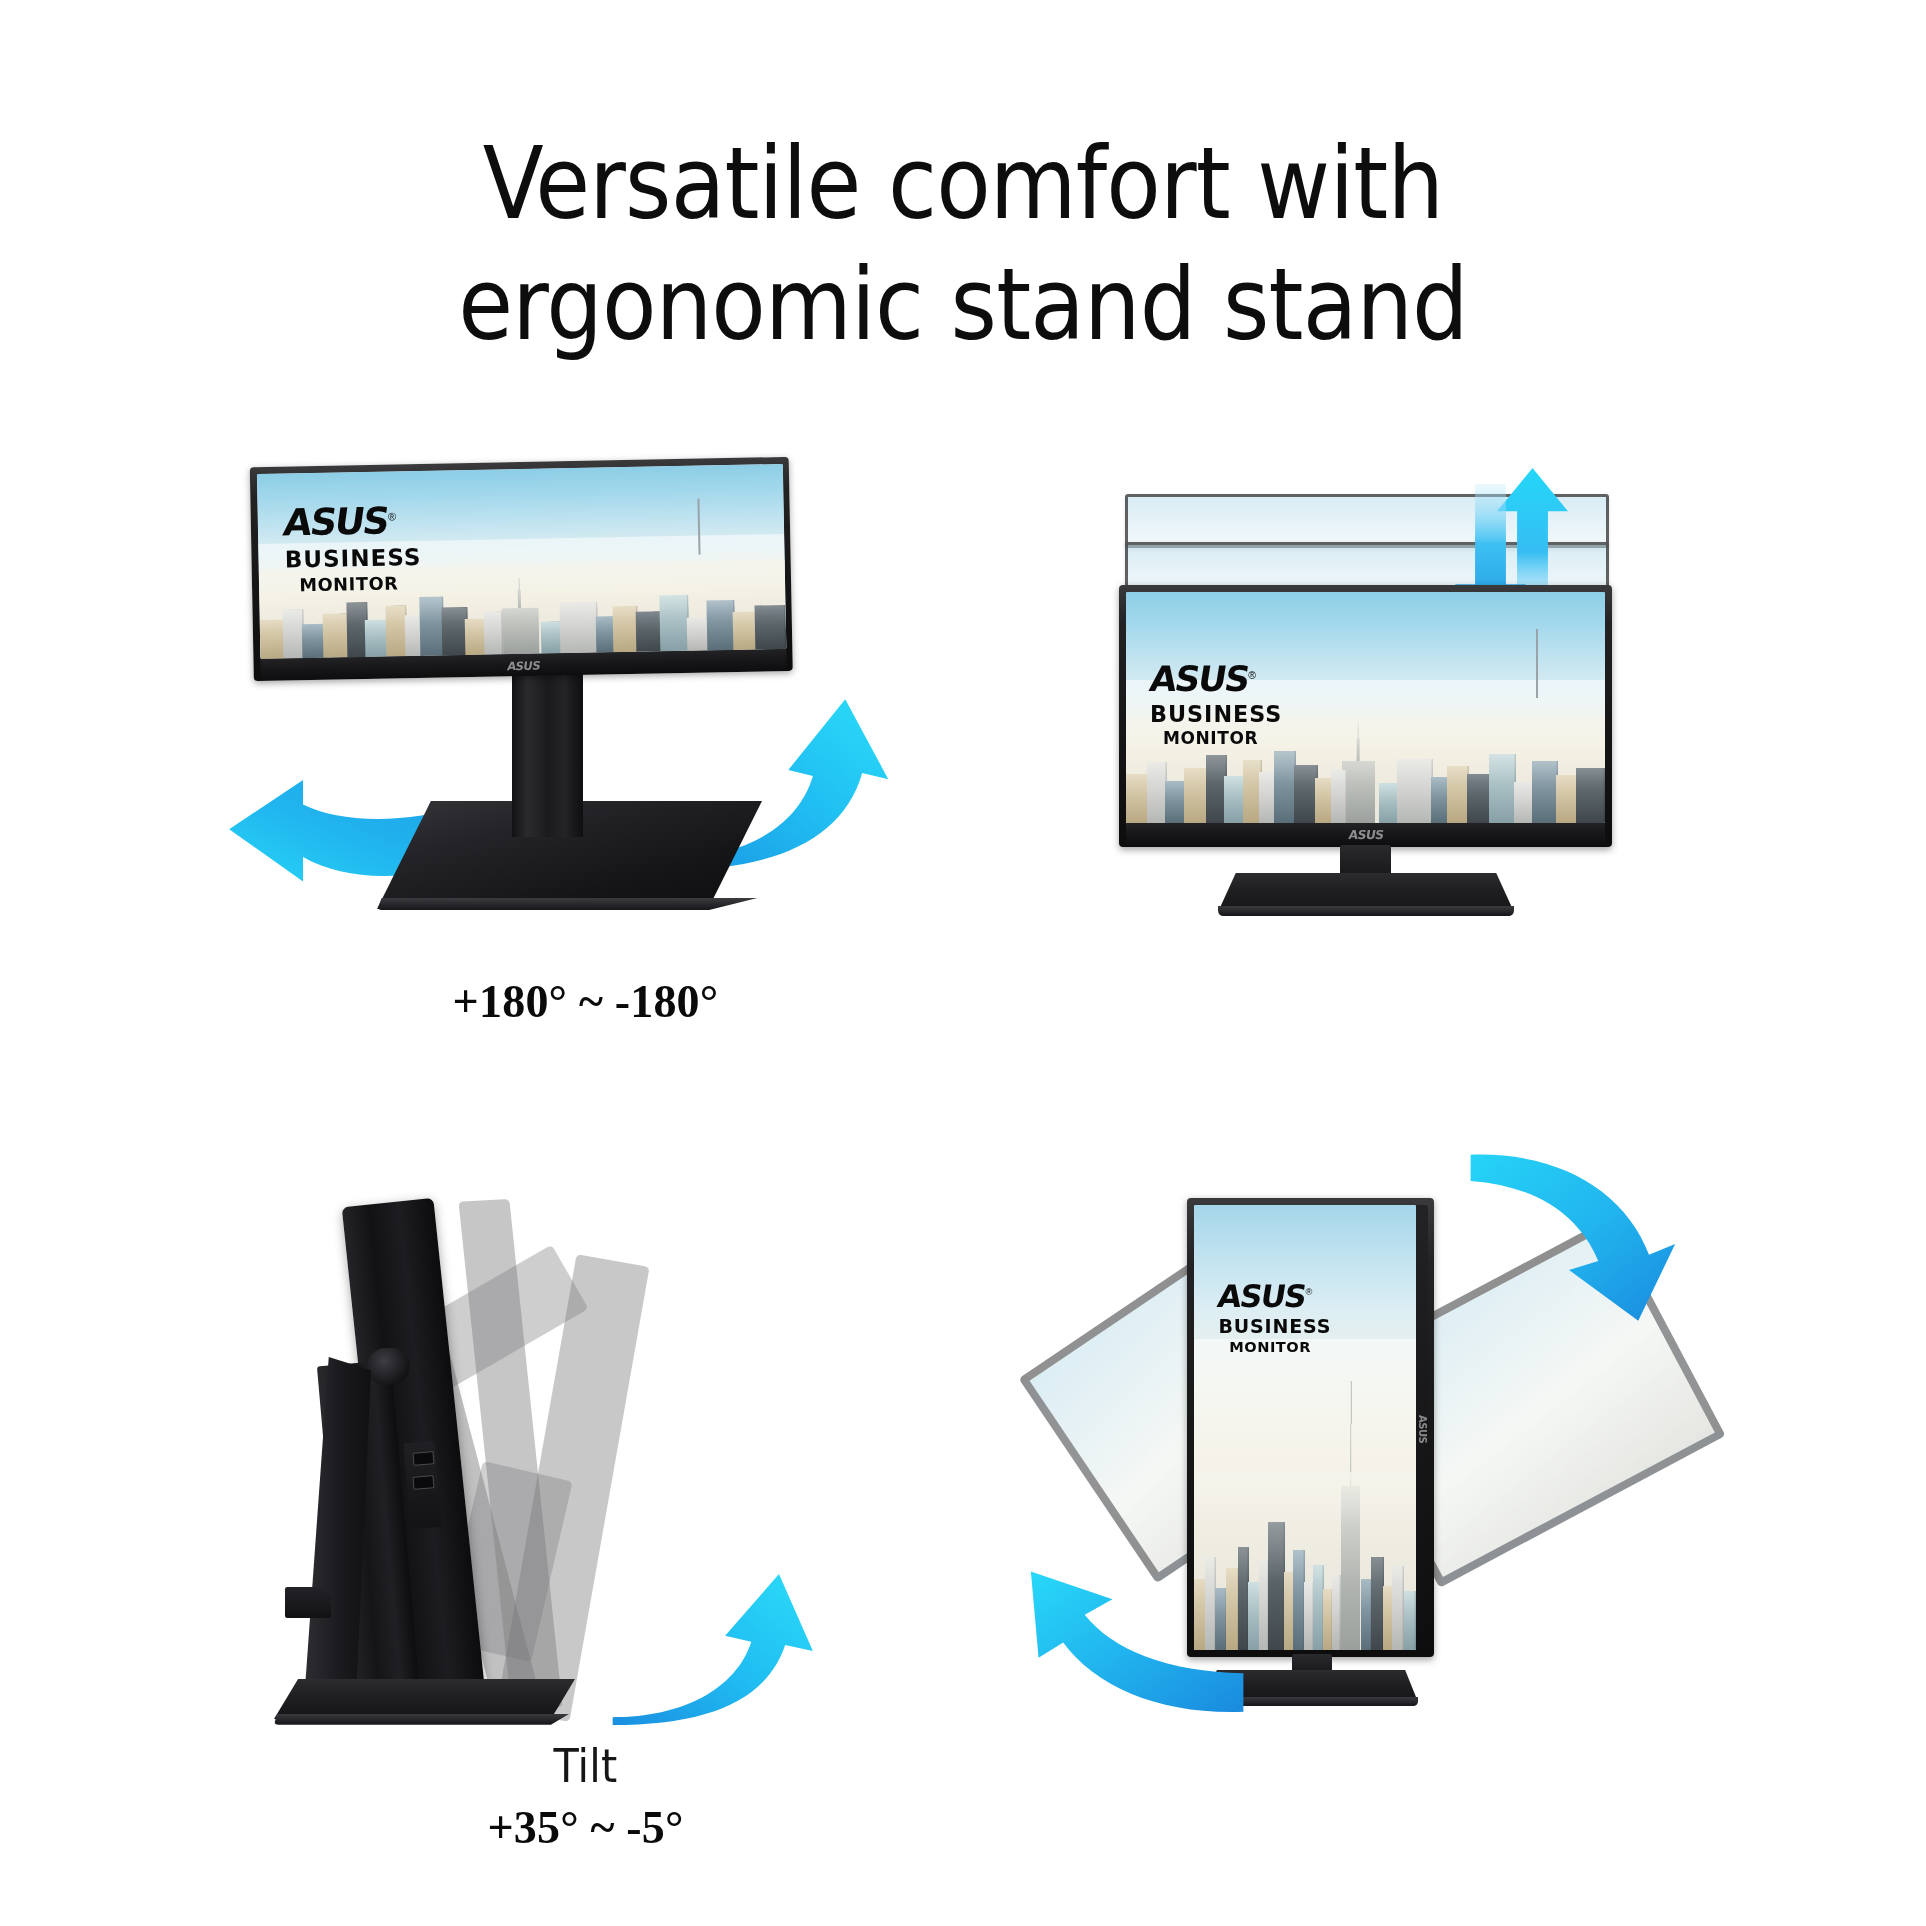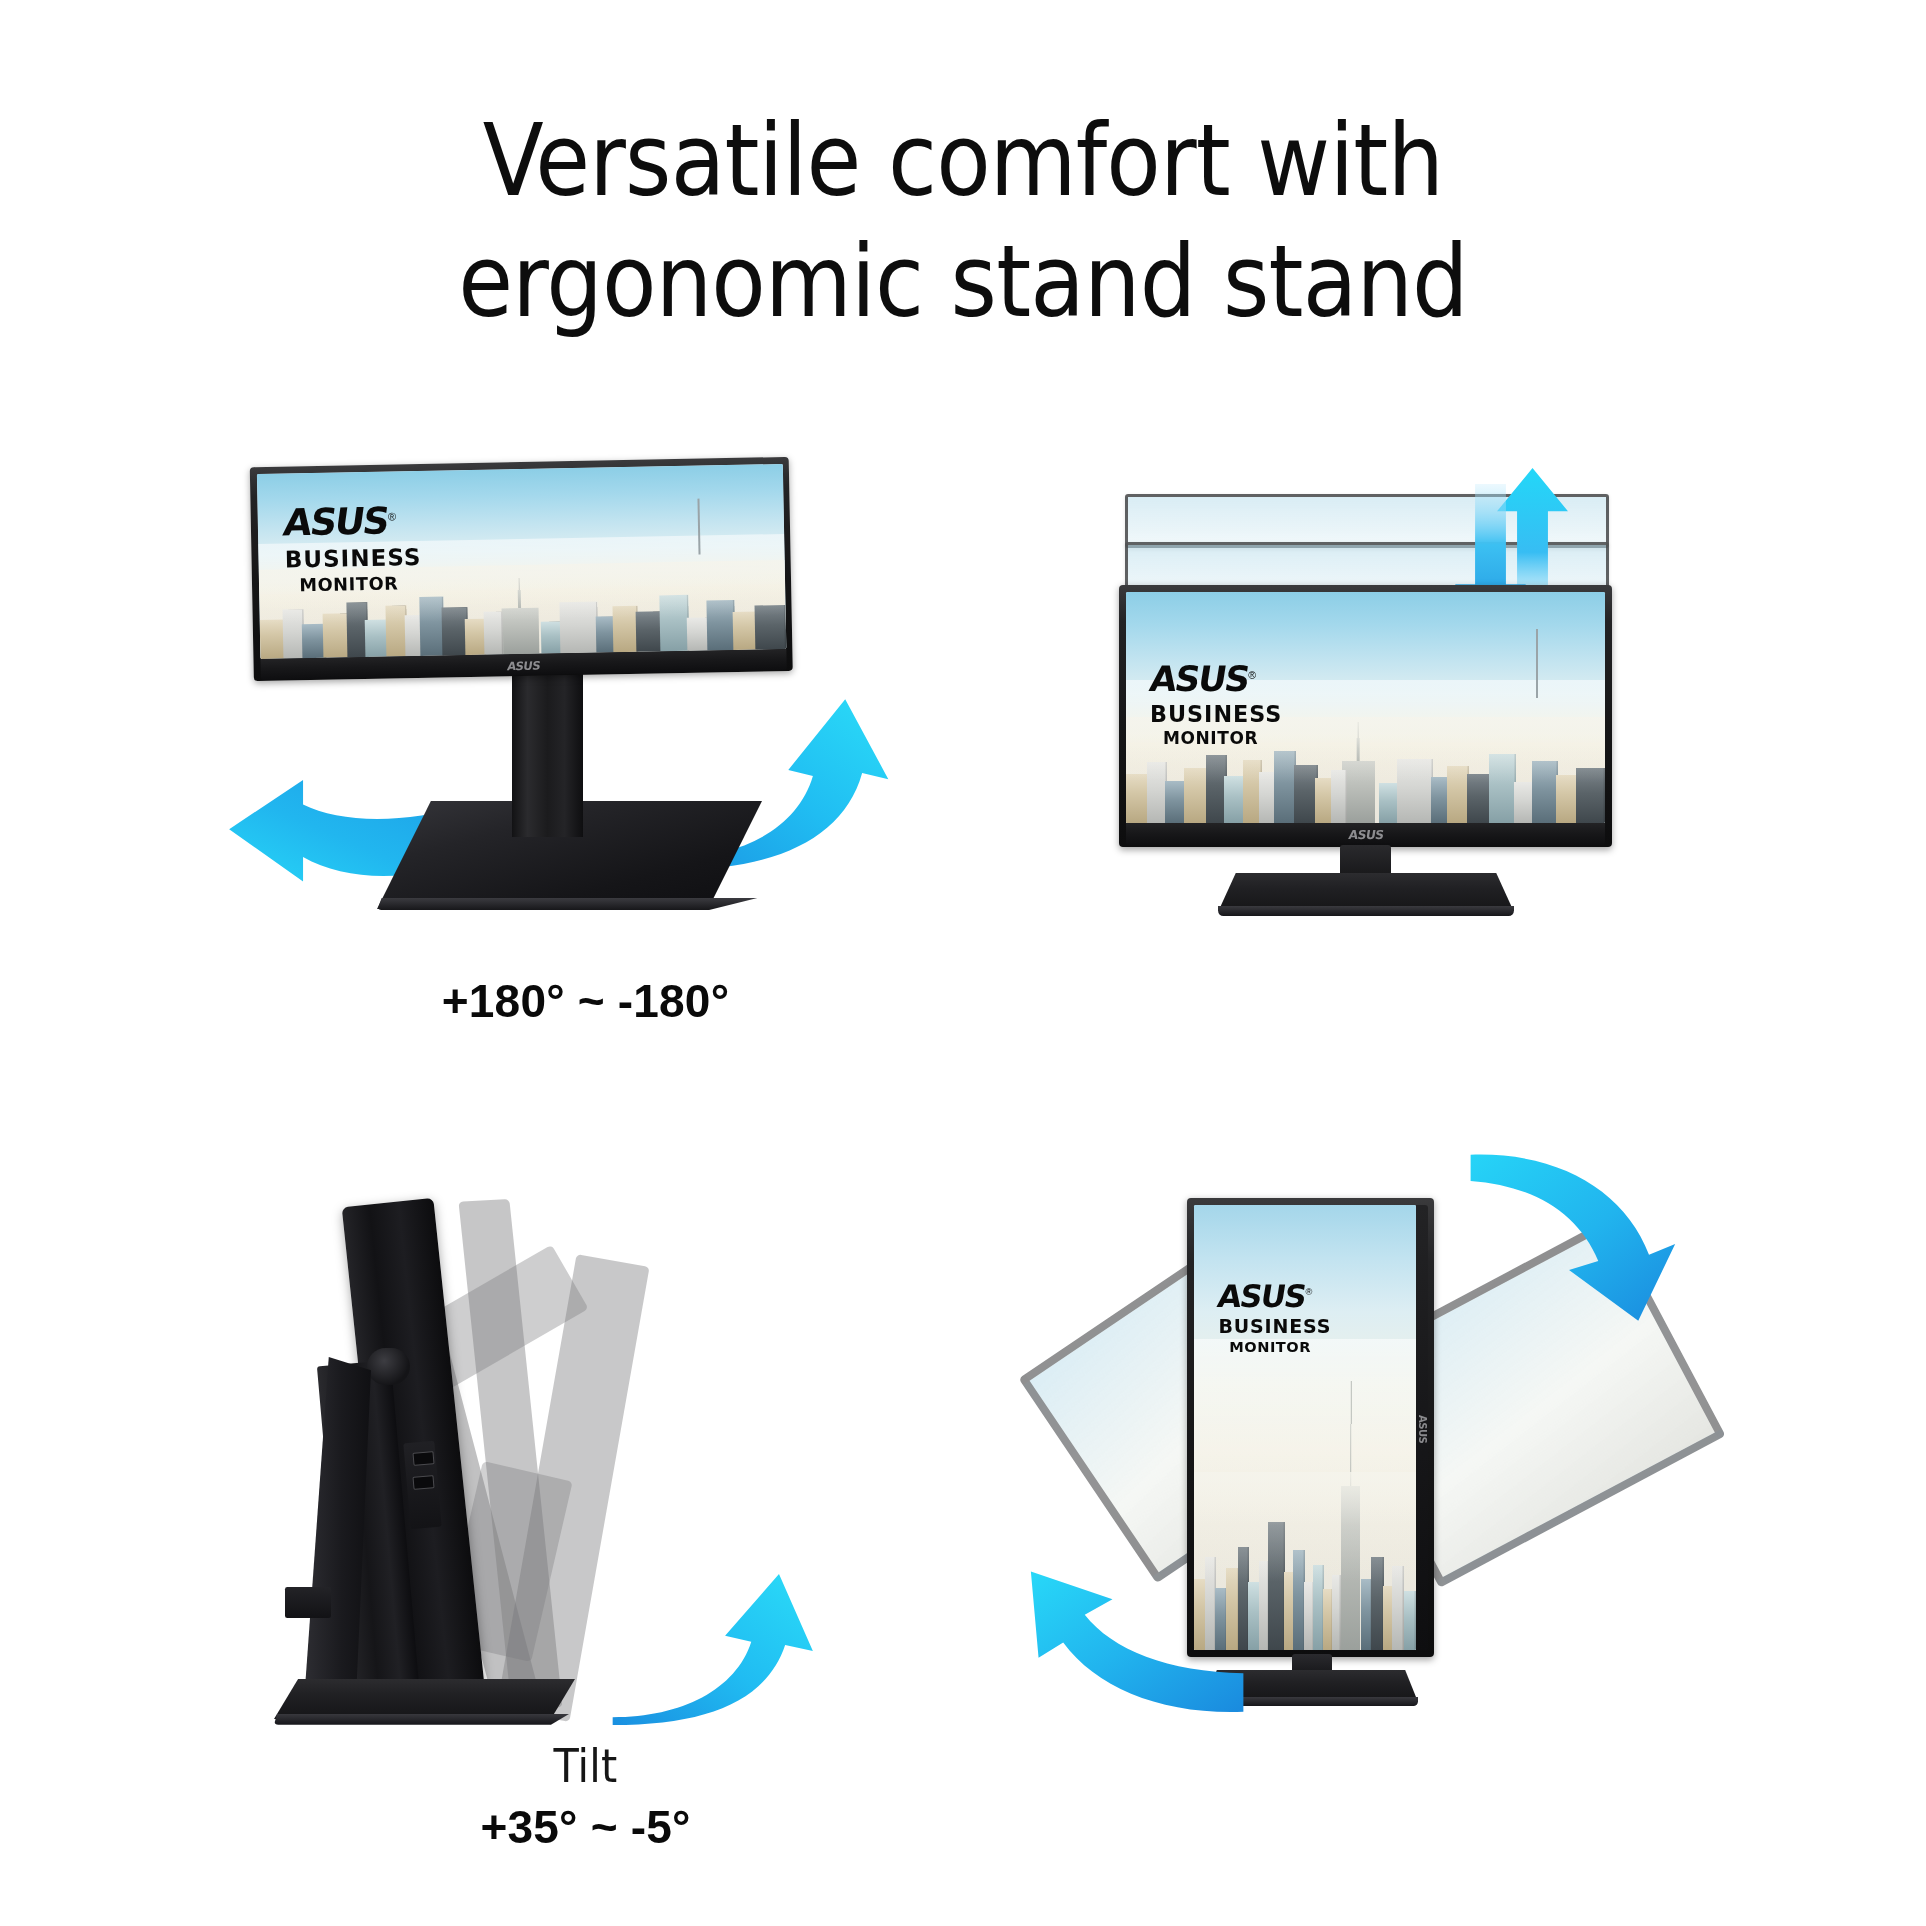--- a/index.html
+++ b/index.html
@@ -9,21 +9,21 @@
     font-family:"Liberation Sans","DejaVu Sans",sans-serif;
     color:#111111;
     overflow:hidden;
     position:relative;
   }
   .page{position:absolute;inset:0;background:#fff;}
 
   
   .headline{
     position:absolute;
-    left:0;right:0;top:101px;
+    left:0;right:0;top:124px;
     text-align:center;
     font-size:99px;
     line-height:1.22;
     font-weight:400;
     letter-spacing:-0.8px;
     color:#0d0d0d;
     font-family:"DejaVu Sans",sans-serif;
     font-stretch:condensed;
   }
   .headline .l2{display:block;}
@@ -33,21 +33,21 @@
   .cell{position:absolute;}
   .cell-art{position:absolute;left:0;top:0;width:100%;}
   .caption{position:absolute;left:0;width:100%;text-align:center;}
   .cap-title{
     font-size:46px;font-weight:400;color:#161616;
     font-family:"DejaVu Sans",sans-serif;font-stretch:condensed;
     letter-spacing:0.2px;line-height:1.12;
   }
   .cap-value{
     font-size:46px;font-weight:700;color:#0a0a0a;margin-top:9.2px;
-    font-family:Liberation Sans, sans-serif;font-stretch:condensed;
+    font-family:Liberation Serif, serif;font-stretch:condensed;
     letter-spacing:0.2px;line-height:1.12;
   }
 
   
   .bezel{
     position:absolute;
     background:linear-gradient(180deg,#3a3a3c 0%,#232325 14%,#161617 55%,#0d0d0e 100%);
     border-radius:3.9px;
     box-shadow:0 2.3px 7.7px rgba(0,0,0,.35);
   }

